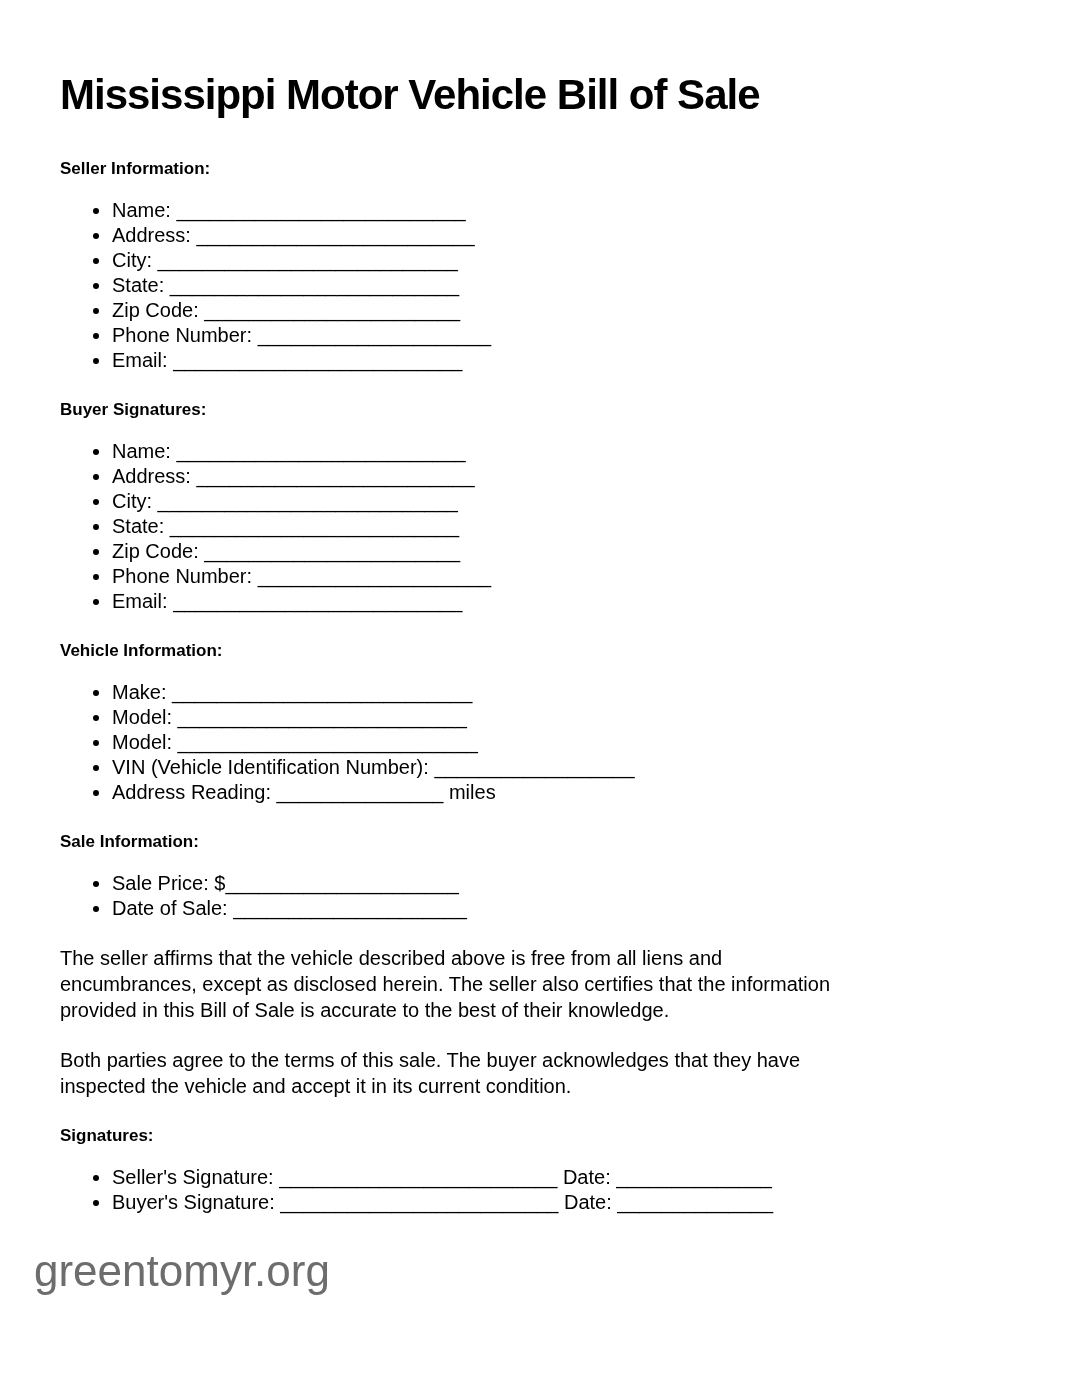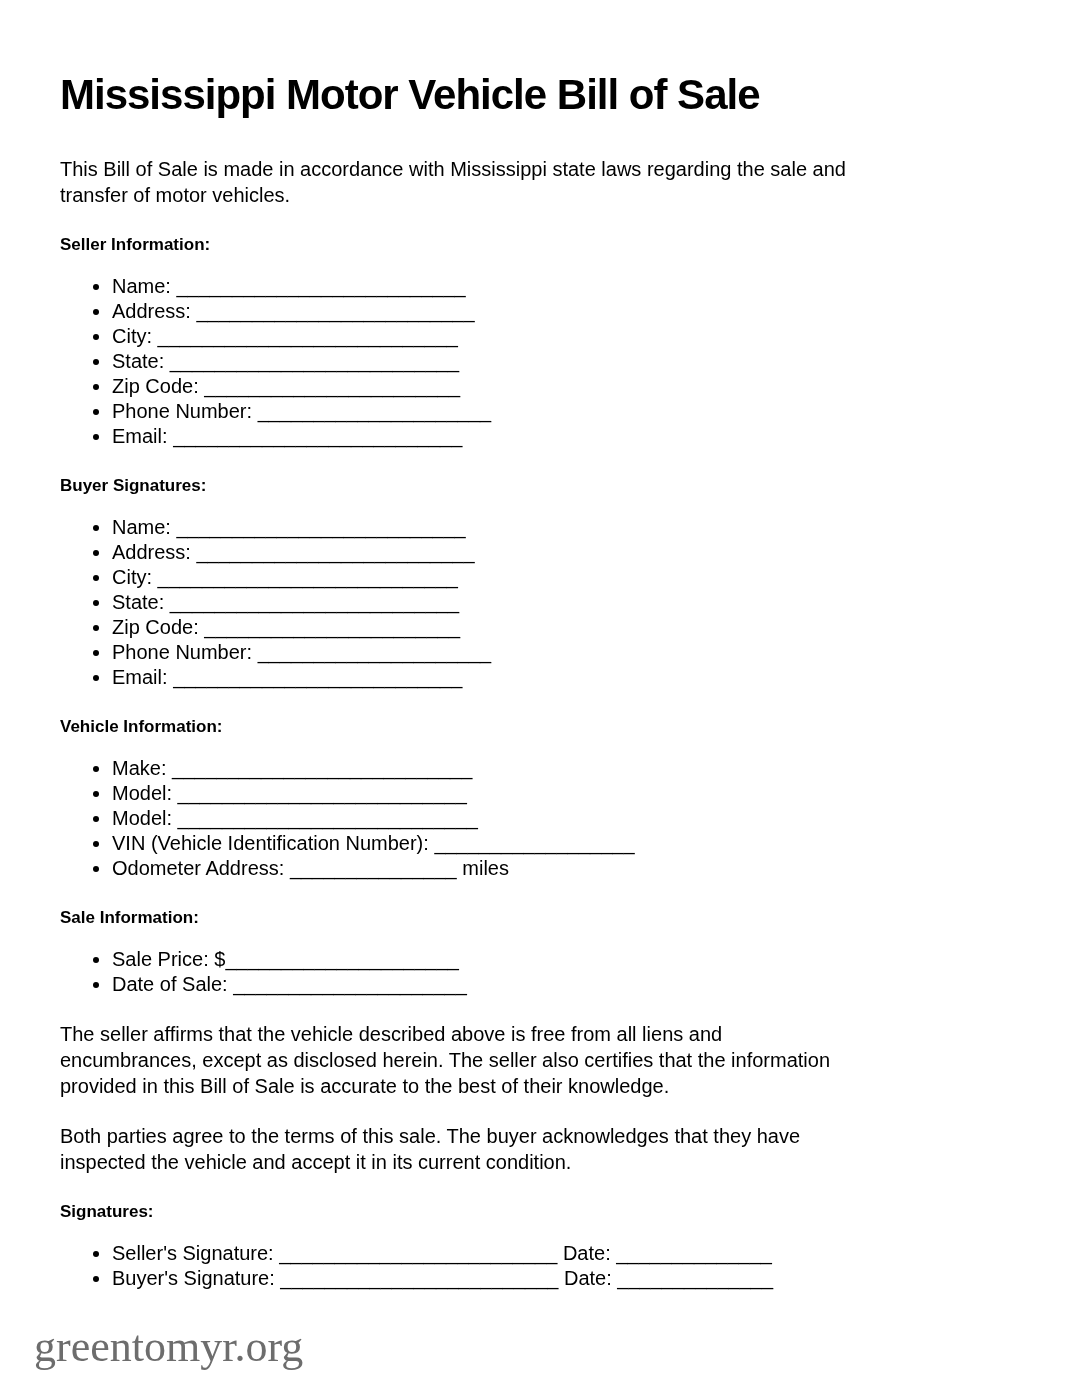--- a/index.html
+++ b/index.html
@@ -47,36 +47,34 @@
   }
   ul.field-list li {
     line-height: 25px;
   }
   .blank {
     letter-spacing: 0;
     white-space: nowrap;
     text-align: right;
   }
   .watermark {
-    font-family: Liberation Serif, serif;
+    font-family: Liberation Sans, sans-serif;
     font-size: 44px;
     line-height: 52px;
     color: #6d6d6d;
     margin: 30px 0 0 -26px;
   }
 </style>
 </head>
 <body>
 
 <div class="page">
 
   <h1 class="doc-title">Mississippi Motor Vehicle Bill of Sale</h1>
 
-  <p class="para intro">This Bill of Sale is made in accordance with Mississippi state laws regarding the sale and
-transfer of motor vehicles.</p>
 
   <h2 class="sec-heading">Seller Information:</h2>
   <ul class="field-list">
     <li><span>Name: </span><span class="blank">__________________________</span></li>
     <li><span>Address: </span><span class="blank">_________________________</span></li>
     <li><span>City: </span><span class="blank">___________________________</span></li>
     <li><span>State: </span><span class="blank">__________________________</span></li>
     <li><span>Zip Code: </span><span class="blank">_______________________</span></li>
     <li><span>Phone Number: </span><span class="blank">_____________________</span></li>
     <li><span>Email: </span><span class="blank">__________________________</span></li>
@@ -92,21 +90,21 @@
     <li><span>Phone Number: </span><span class="blank">_____________________</span></li>
     <li><span>Email: </span><span class="blank">__________________________</span></li>
   </ul>
 
   <h2 class="sec-heading">Vehicle Information:</h2>
   <ul class="field-list">
     <li><span>Make: </span><span class="blank">___________________________</span></li>
     <li><span>Model: </span><span class="blank">__________________________</span></li>
     <li><span>Model: </span><span class="blank">___________________________</span></li>
     <li><span>VIN (Vehicle Identification Number): </span><span class="blank">__________________</span></li>
-    <li><span>Odometer Address: </span><span class="blank">_______________</span><span> miles</span></li>
+    <li><span>Address Reading: </span><span class="blank">_______________</span><span> miles</span></li>
   </ul>
 
   <h2 class="sec-heading">Sale Information:</h2>
   <ul class="field-list">
     <li><span>Sale Price: $</span><span class="blank">_____________________</span></li>
     <li><span>Date of Sale: </span><span class="blank">_____________________</span></li>
   </ul>
 
   <p class="para">The seller affirms that the vehicle described above is free from all liens and
 encumbrances, except as disclosed herein. The seller also certifies that the information

